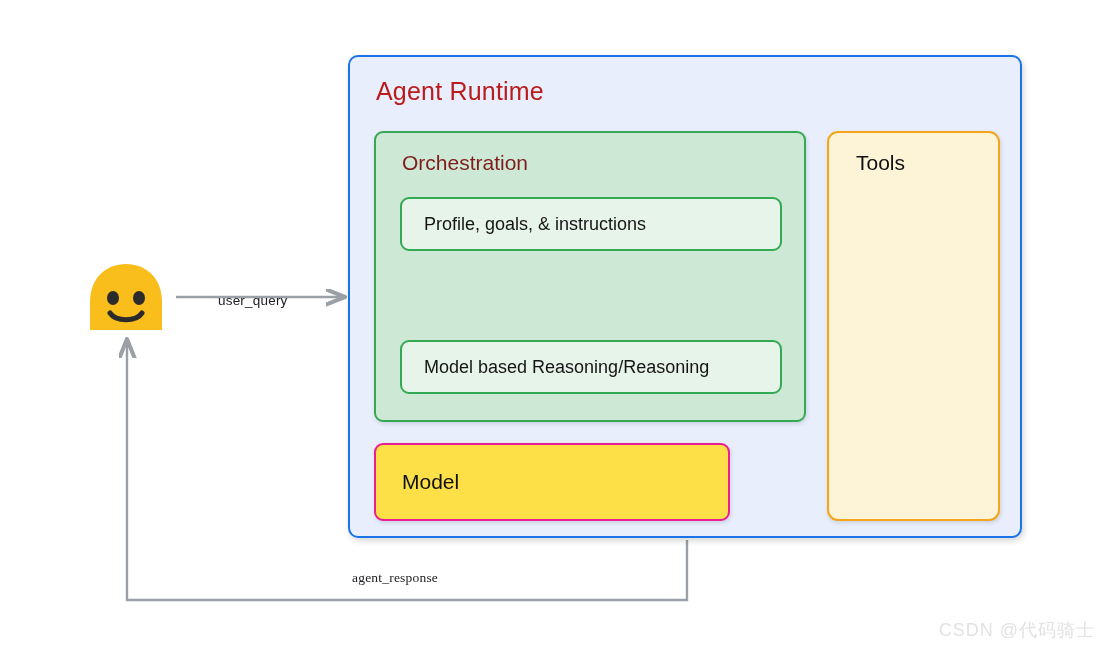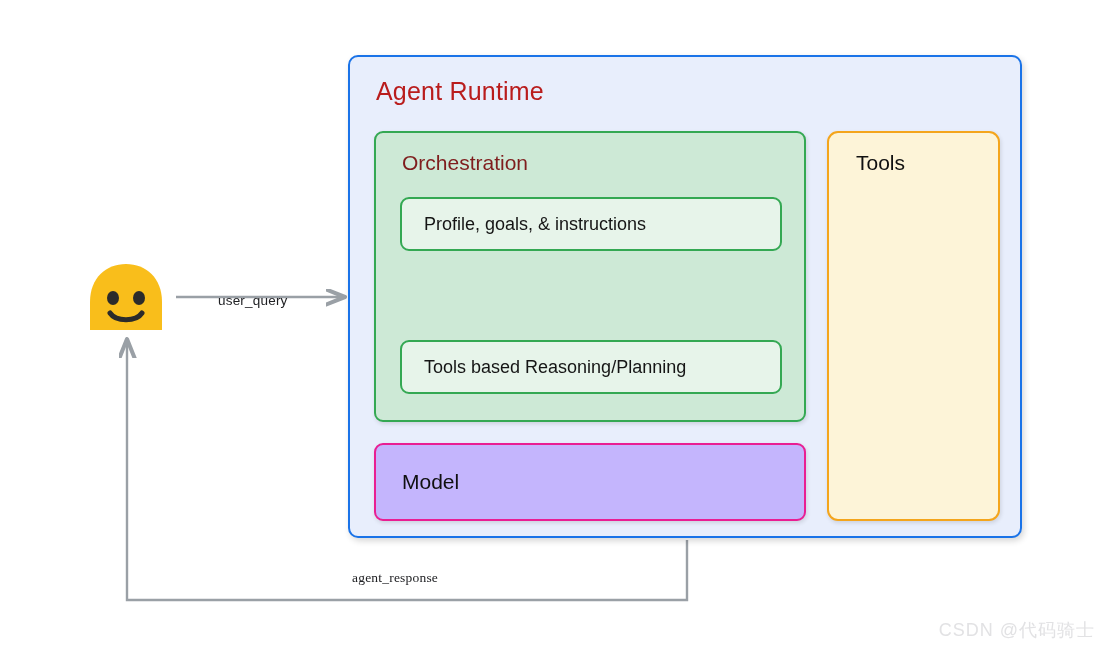--- a/index.html
+++ b/index.html
@@ -94,23 +94,23 @@
     white-space: nowrap;
     line-height: 1.05;
   }
   .chip.first { margin-left: 44px; }
 
   
   .model-box {
     position: absolute;
     left: 24px;
     top: 386px;
-    width: 432px;
+    width: 356px;
     height: 78px;
-    background: #c4b5fd;
+    background: #fde047;
     border: 2px solid #e91e93;
     border-radius: 9px;
     box-sizing: border-box;
     display: flex;
     align-items: center;
     box-shadow: 1px 2px 4px rgba(0,0,0,0.12);
   }
   .model-label {
     font-size: 21px;
     color: #101010;
@@ -209,21 +209,21 @@
 
     <div class="orchestration-box">
       <div class="orchestration-title">Orchestration</div>
 
       <div class="inner-row r1">
         <span class="inner-label">Profile, goals, &amp; instructions</span>
       </div>
 
 
       <div class="inner-row r3">
-        <span class="inner-label">Tools based Reasoning/Planning</span>
+        <span class="inner-label">Model based Reasoning/Reasoning</span>
       </div>
     </div>
 
     <div class="model-box">
       <span class="model-label">Model</span>
     </div>
 
     <div class="tools-box">
       <div class="tools-title">Tools</div>
     </div>

